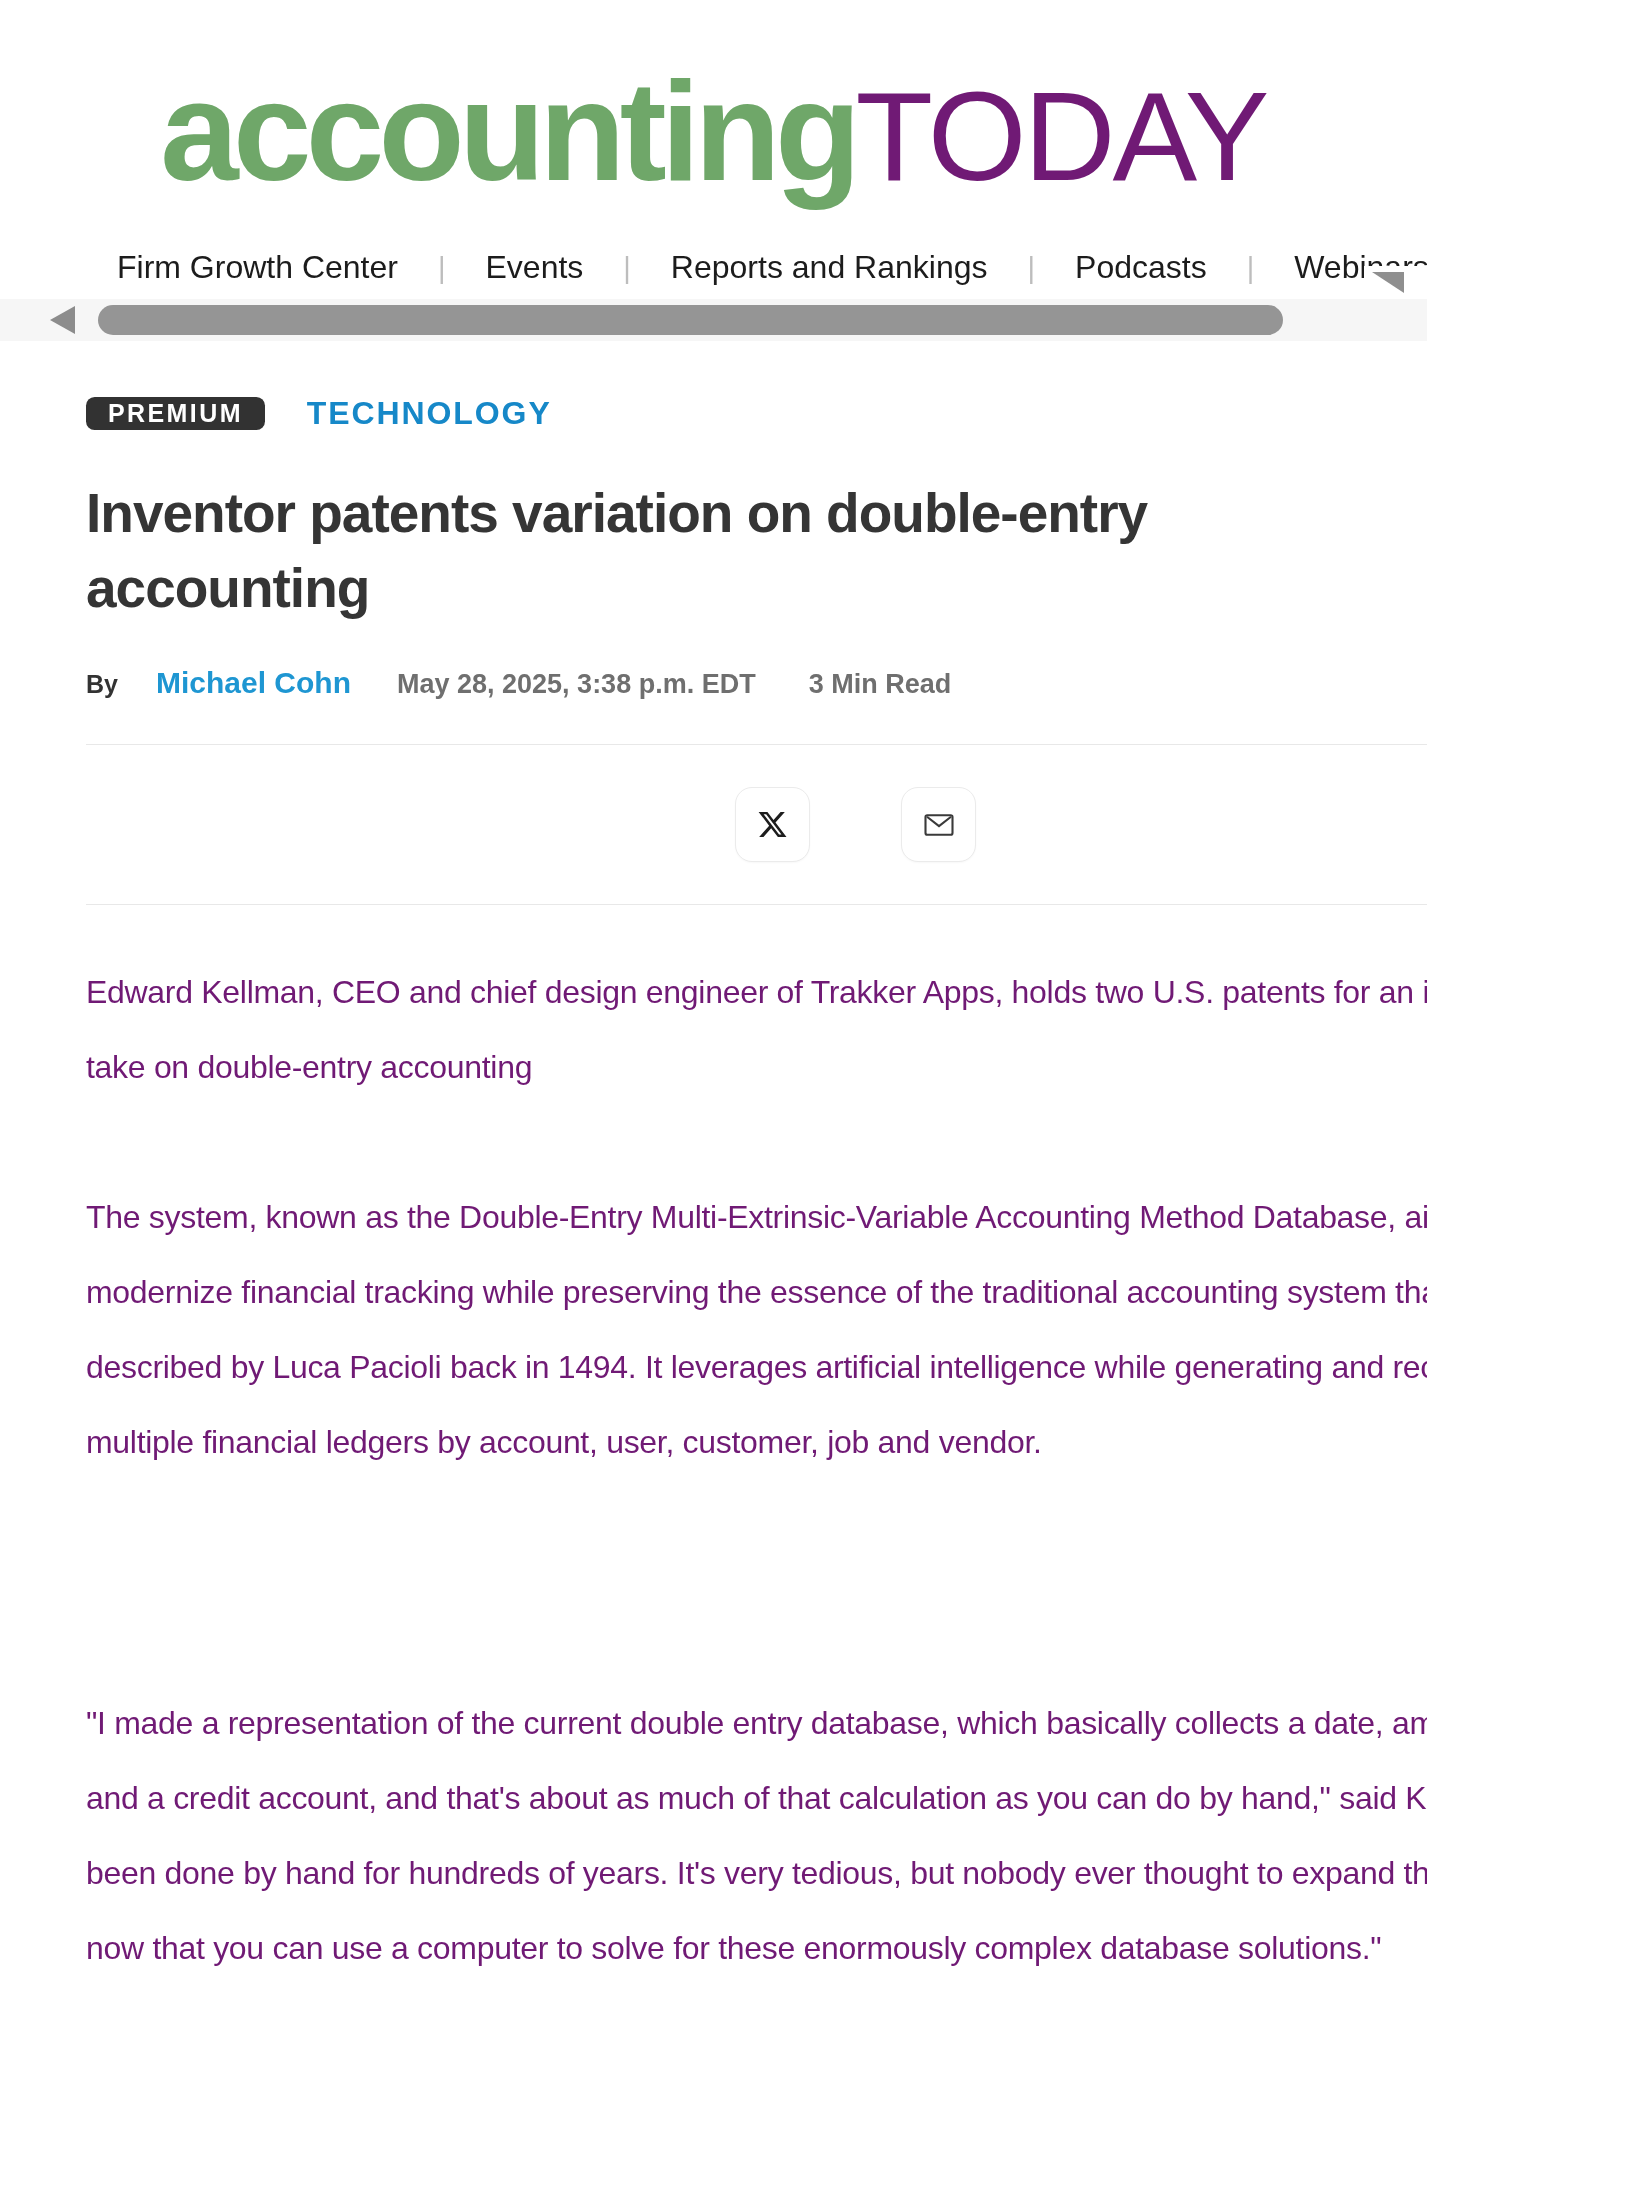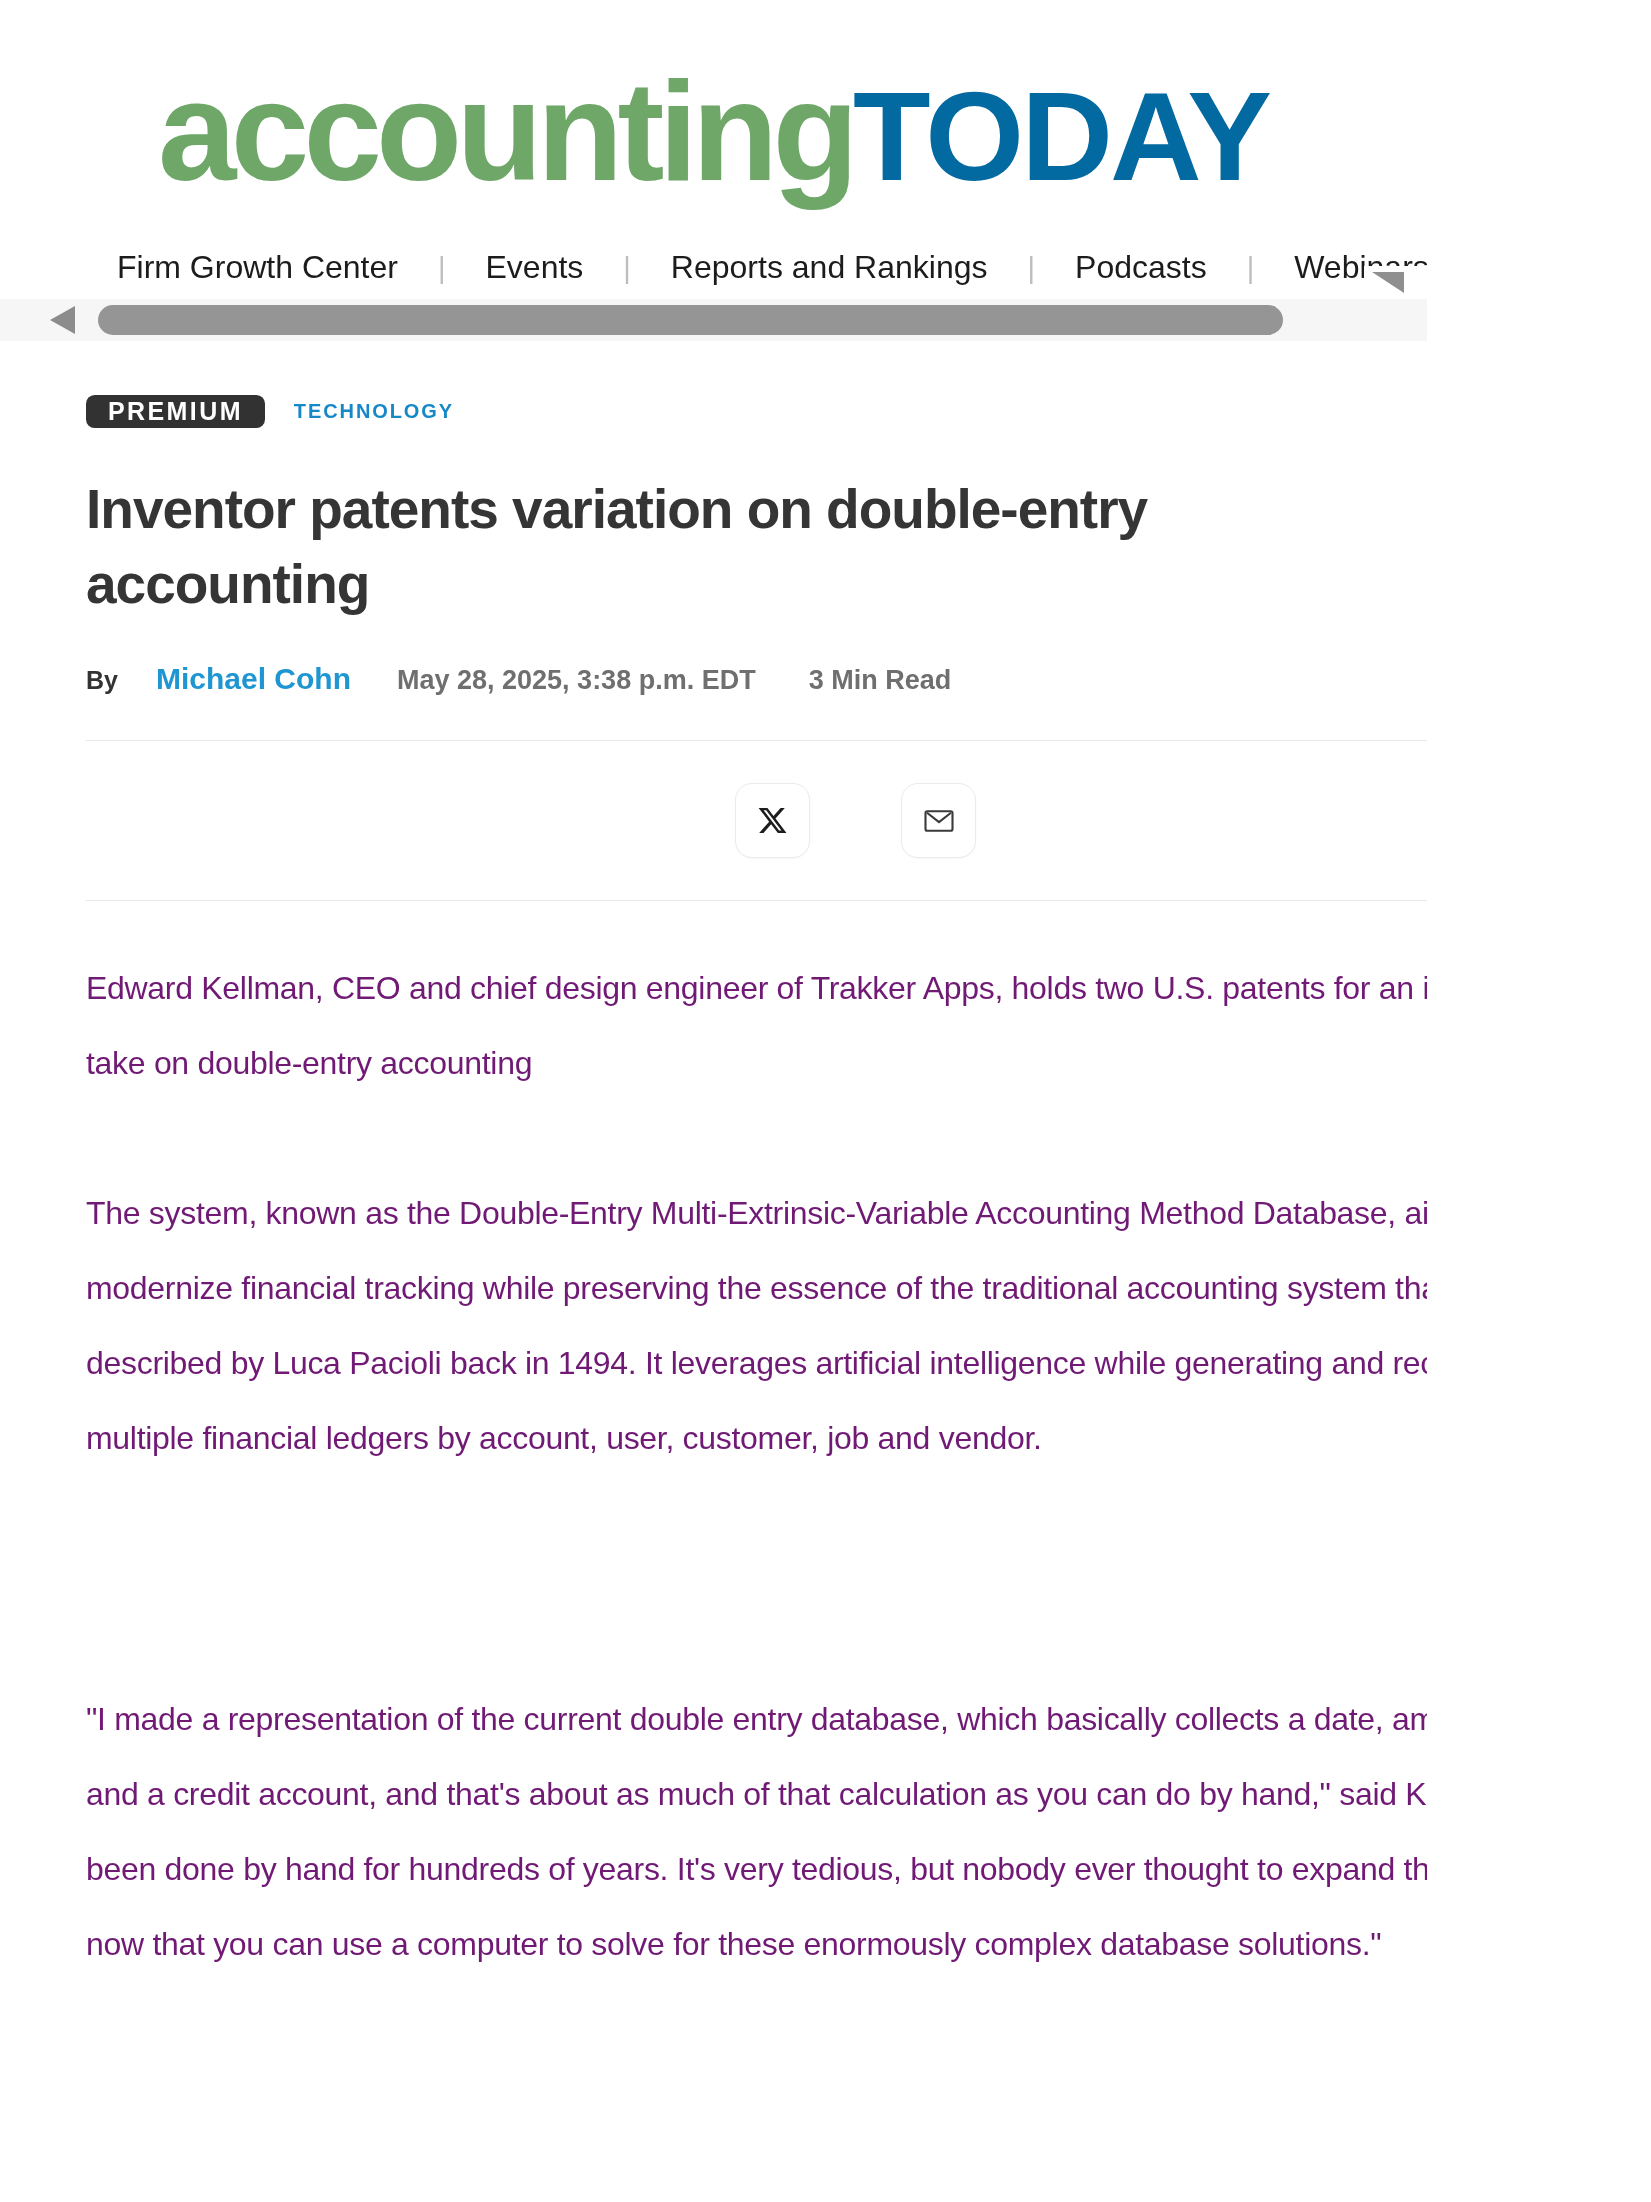--- a/index.html
+++ b/index.html
@@ -4,21 +4,21 @@
 <style>
   * { margin:0; padding:0; box-sizing:border-box; }
   html,body { background:#ffffff; }
   body { width:1652px; height:2202px; font-family:"Liberation Sans", sans-serif; color:#3b3b3b; }
   #page { position:relative; width:1427px; height:2202px; overflow:hidden; background:#fff; }
 
   
   .masthead { position:relative; padding-top:50px; }
   .logo { display:flex; justify-content:center; align-items:baseline; text-decoration:none; line-height:163px; cursor:pointer; }
   .logo-green { font-size:141px; font-weight:700; letter-spacing:-5.7px; color:#6FA769; }
-  .logo-blue  { font-size:127px; font-weight:700; letter-spacing:-2.9px; color:#0369a1; }
+  .logo-blue  { font-size:127px; font-weight:400; letter-spacing:-2.9px; color:#701a75; }
 
   
   .nav-row { position:relative; margin-top:31px; height:50px; padding-left:117px;
              white-space:nowrap; overflow:hidden; font-size:32px; font-weight:500; }
   .nav-item { color:#1c1c1c; text-decoration:none; cursor:pointer;margin-top:16px; }
   .nav-item + .nav-item::before { content:"|"; color:#bdbdbd; font-weight:300; margin:0 40px; font-size:29px; }
 
   
   .nav-fade { position:absolute; top:266px; right:0; width:63px; height:61px; background:#fff; }
   .frag { position:absolute; left:7.6px; }
@@ -31,21 +31,21 @@
   .arrow-left  { position:absolute; left:50px;  top:6.7px; width:0; height:0;
                  border-right:25px solid #8c8c8c; border-top:14.3px solid transparent; border-bottom:14.3px solid transparent; cursor:pointer; }
   .arrow-right { position:absolute; left:1550px; top:6.7px; width:0; height:0;
                  border-left:25px solid #8c8c8c; border-top:14.3px solid transparent; border-bottom:14.3px solid transparent; cursor:pointer; }
 
   
   .content { width:1539px; margin-left:86px; }
   .kicker-row { margin-top:54px; display:flex; align-items:center; gap:29px; }
   .premium-badge { display:inline-block; background:#323232; color:#ffffff; font-size:25px; font-weight:700;
                    letter-spacing:2.4px; padding:2px 22px; border-radius:8.6px; }
-  .section-label { color:#1688C8; font-size:20px; font-weight:700; letter-spacing:1.9px; text-decoration:none; cursor:pointer; }
+  .section-label { color:#1688C8; font-size:32px; font-weight:700; letter-spacing:1.9px; text-decoration:none; cursor:pointer;margin-left:13px; }
 
   .headline { margin-top:44px; font-size:55px; font-weight:700; line-height:75px; color:#353535; letter-spacing:-1px; }
 
   .byline { margin-top:40px; display:flex; align-items:baseline; }
   .by     { font-size:25px; font-weight:700; color:#333; }
   .author { font-size:30px; font-weight:700; color:#1E96D2; text-decoration:none; margin-left:38px; cursor:pointer; }
   .date   { font-size:27px; font-weight:600; color:#6f6f6f; margin-left:46px; }
   .read   { font-size:27px; font-weight:700; color:#6f6f6f; margin-left:53px; }
 
   .divider { border:none; border-top:1.9px solid #e8e8e8; margin-top:44px; }

